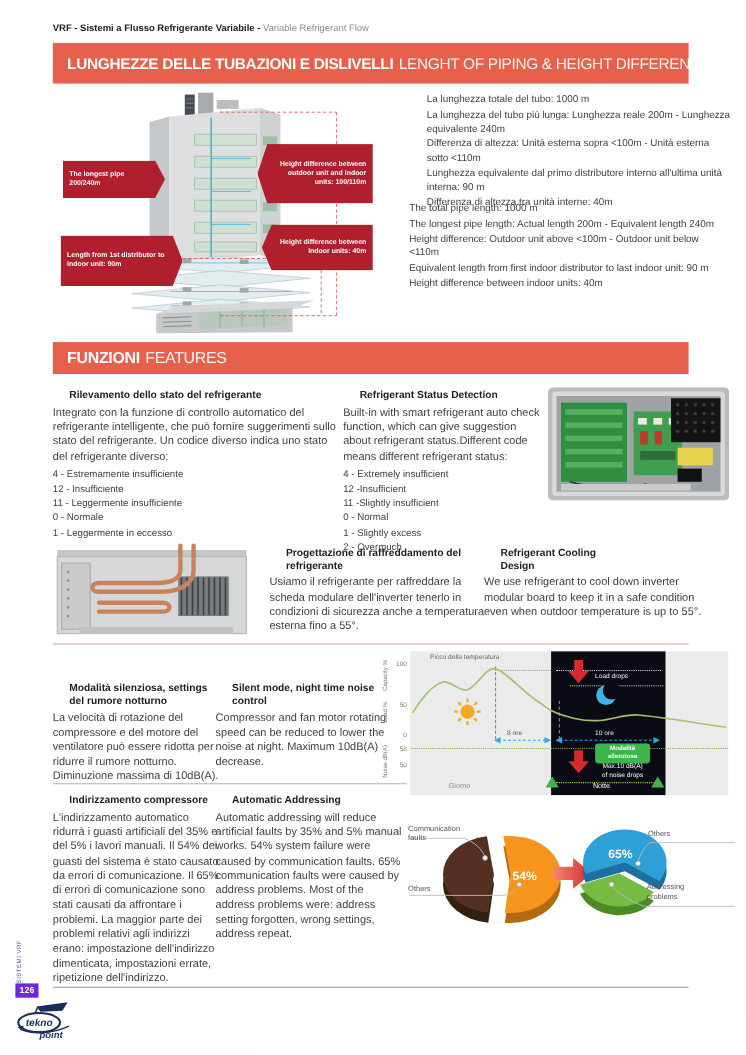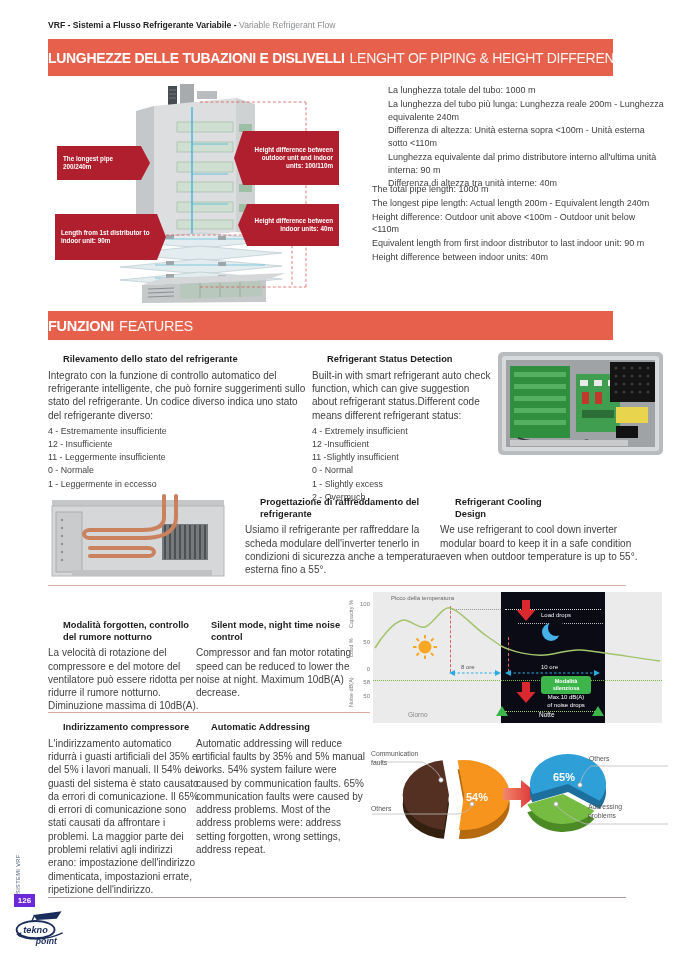--- a/index.html
+++ b/index.html
@@ -3,21 +3,21 @@
 <meta charset="utf-8">
 <style>
   html,body{margin:0;padding:0;background:#f2f2f2;}
   #page{position:relative;width:678px;height:959px;background:#fff;margin:0 auto;
         font-family:"Liberation Sans","DejaVu Sans",sans-serif;color:#3c3c3c;overflow:hidden;}
   .abs{position:absolute;}
   .body-txt{font-size:10px;line-height:1.33;color:#3f3f3f;}
   .meta{left:48px;top:20px;font-size:8.6px;}
   .meta .b{font-weight:bold;color:#222;}
   .meta .l{color:#8a8d90;}
-  .banner{background:#e6604c;color:#fff;display:flex;align-items:center;white-space:nowrap;}
+  .banner{background:#e6604c;color:#fff;display:flex;align-items:center;padding-left:13px;white-space:nowrap;}
   .banner .bb{font-weight:bold;letter-spacing:-.3px;}
   .banner .bl{font-weight:normal;opacity:.93;letter-spacing:-.3px;margin-left:5px;}
   #banner1{left:48px;top:39px;width:565px;height:37px;font-size:14px;}
   #banner2{left:48px;top:311px;width:565px;height:29px;font-size:14.5px;}
   .callout{position:absolute;background:#b01f2e;color:#fff;font-size:6.3px;font-weight:bold;line-height:1.32;display:flex;align-items:center;}
   .arrow-r{clip-path:polygon(0 0,calc(100% - 9px) 0,100% 50%,calc(100% - 9px) 100%,0 100%);padding:3px 13px 3px 6px;}
   .arrow-l{clip-path:polygon(9px 0,100% 0,100% 100%,9px 100%,0 50%);padding:3px 6px 3px 13px;text-align:right;justify-content:flex-end;}
   .spec-line{margin-bottom:1px;padding-left:44px;}
   .divider{position:absolute;height:1px;background:#dcaaa2;}
   .col-head{font-size:9.3px;font-weight:bold;color:#1d1d1d;line-height:1.25;margin-bottom:3px;padding-left:15px;}
@@ -281,21 +281,21 @@
     <div class="body-txt">Usiamo il refrigerante per raffreddare la scheda modulare dell'inverter tenerlo in condizioni di sicurezza anche a temperatura esterna fino a 55°.</div>
   </div>
   <div class="abs" style="left:440px;top:497px;width:205px">
     <div class="col-head" style="width:120px">Refrigerant Cooling Design</div>
     <div class="body-txt">We use refrigerant to cool down inverter modular board to keep it in a safe condition even when outdoor temperature is up to 55°.</div>
   </div>
 
   <div class="divider" style="left:48px;top:585px;width:578px"></div>
 
   <div class="abs" style="left:48px;top:620px;width:152px">
-    <div class="col-head">Modalità forgotten, controllo del rumore notturno</div>
+    <div class="col-head">Modalità silenziosa, settings del rumore notturno</div>
     <div class="body-txt">La velocità di rotazione del compressore e del motore del ventilatore può essere ridotta per ridurre il rumore notturno. Diminuzione massima di 10dB(A).</div>
   </div>
   <div class="abs" style="left:196px;top:620px;width:170px">
     <div class="col-head">Silent mode, night time noise control</div>
     <div class="body-txt">Compressor and fan motor rotating speed can be reduced to lower the noise at night. Maximum 10dB(A) decrease.</div>
   </div>
 
   <div id="chart" class="abs">
     <div class="vaxis" style="left:3px;top:2px;height:40px">Capacity %</div>
     <div class="vaxis" style="left:3px;top:42px;height:28px">Load %</div>

